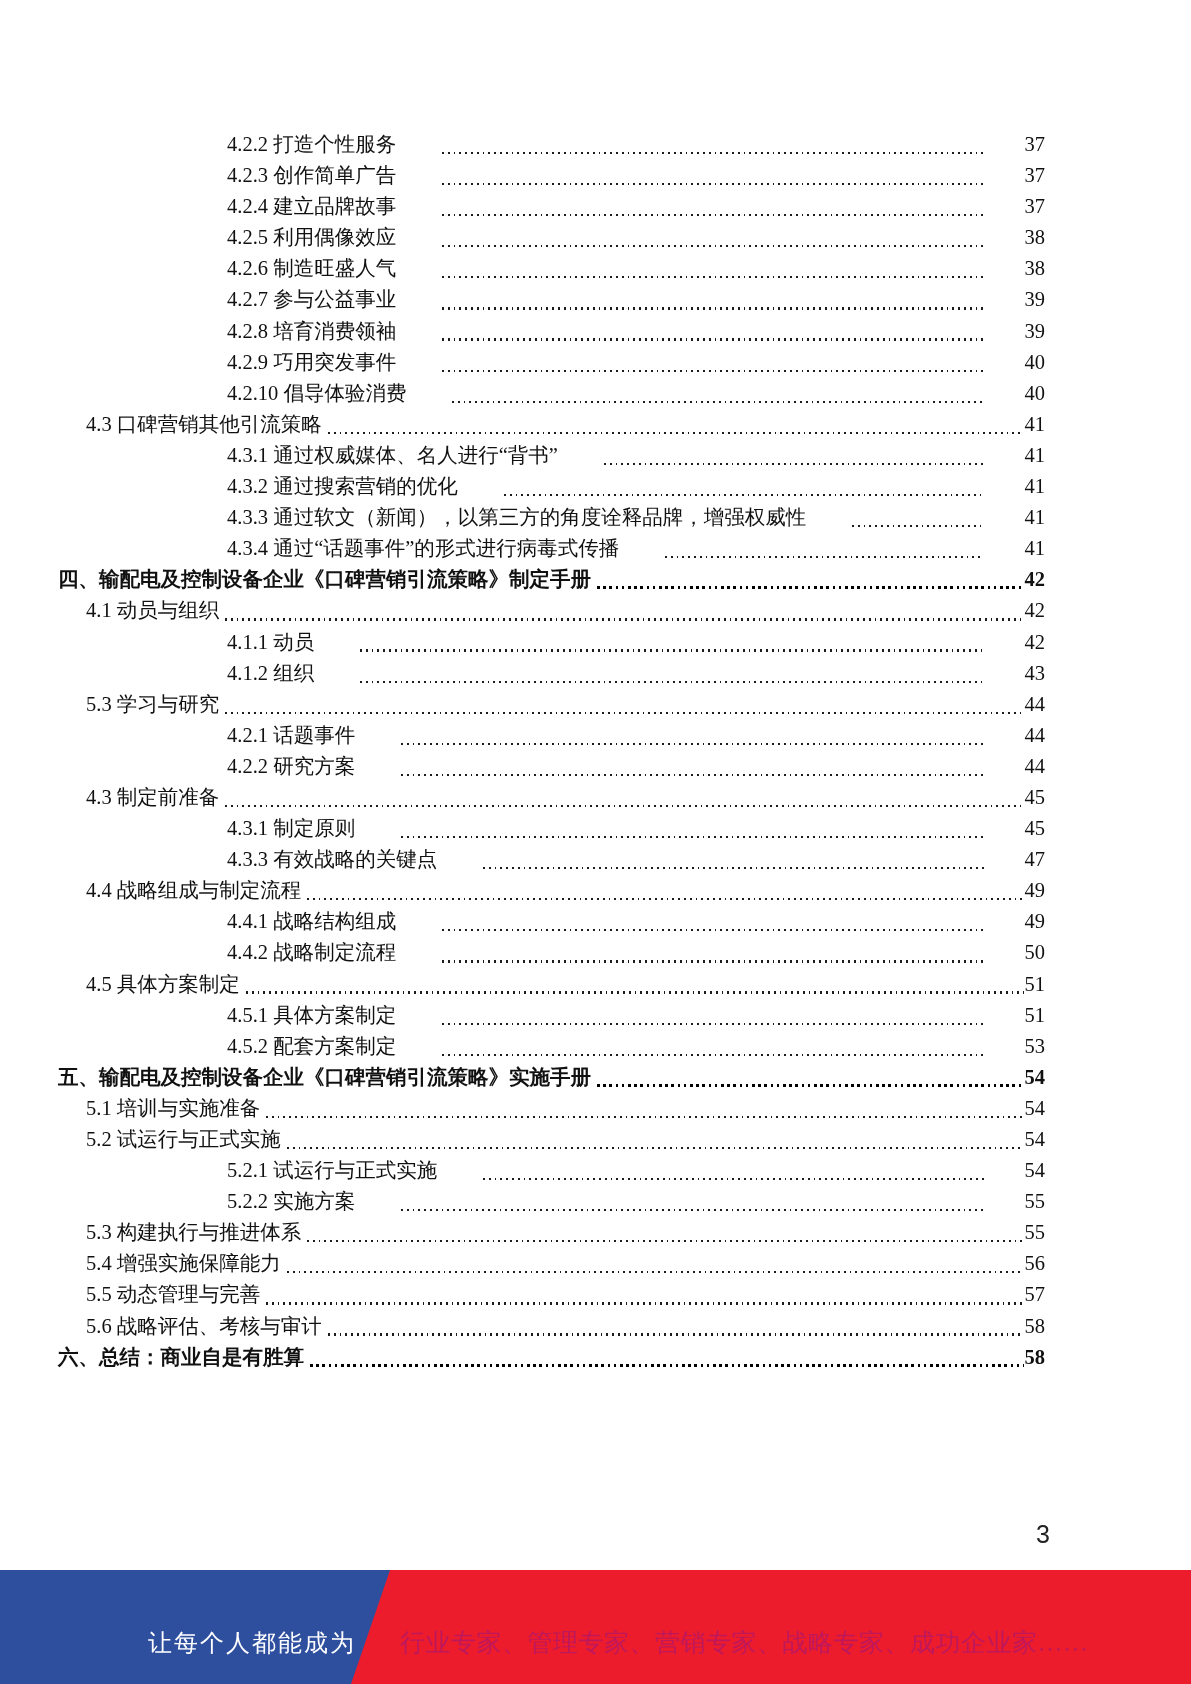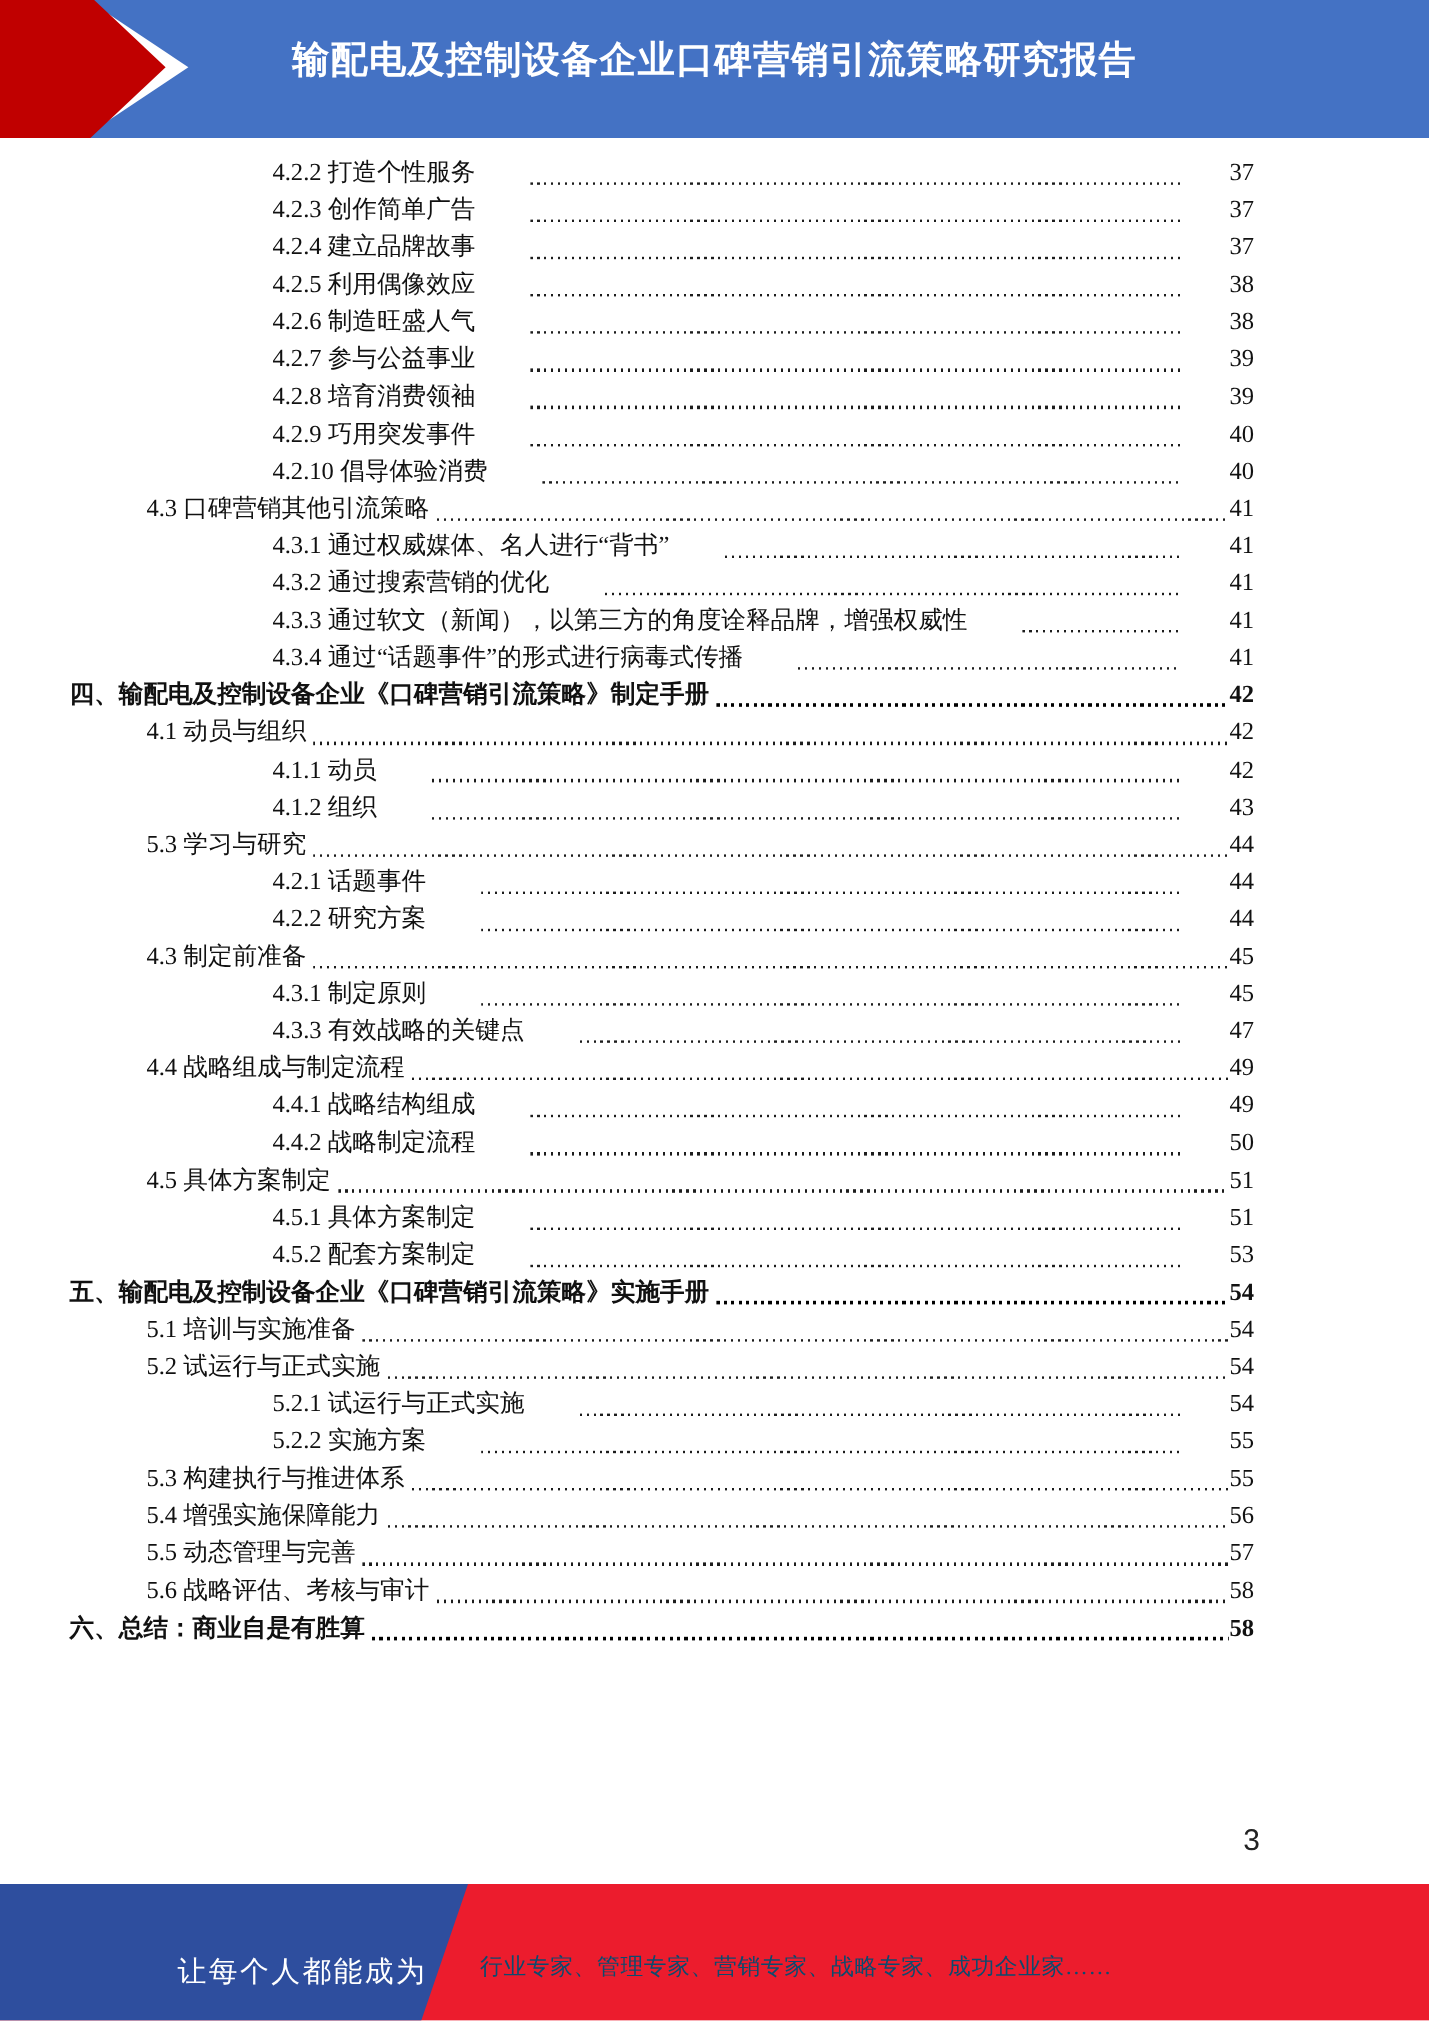--- a/index.html
+++ b/index.html
@@ -39,21 +39,21 @@
   }
   .toc-row{
     display:flex;
     align-items:baseline;
     height:31.1px;
     font-size:20.5px;
     line-height:31.1px;
     white-space:nowrap;
   }
   .toc-row.lvl1{padding-left:58px; font-weight:700;}
-  .toc-row.lvl2{padding-left:86px;margin-left:36px;}
+  .toc-row.lvl2{padding-left:86px;}
   .toc-row.lvl3{padding-left:227px;gap:40px;}
   .toc-label{flex:0 0 auto;}
   .toc-leader{
     flex:1 1 auto;
     align-self:flex-end;
     height:2.2px;
     margin:0 1px 6px 6px;
     background-image:repeating-linear-gradient(90deg,#1c1c1c 0 1.8px,transparent 1.8px 5.8px);
   }
   .toc-row.lvl1 .toc-leader{
@@ -79,41 +79,31 @@
   .footer svg{display:block; position:absolute; left:0; top:0;}
   .footer-left-text{
     position:absolute; left:148px; top:57px;
     color:#ffffff;
     font-size:24px;
     letter-spacing:2px;
     white-space:nowrap;
   }
   .footer-right-text{
     position:absolute; left:400px; top:56px;
-    color:#0c4a6e;
-    font-size:19px;
+    color:#be185d;
+    font-size:25px;
     letter-spacing:0.5px;
     white-space:nowrap;
   }
 </style>
 </head>
 <body>
 
 <div class="page">
 
-  <div class="banner">
-    <svg width="1191" height="115" viewBox="0 0 1191 115">
-      <rect x="0" y="0" width="1191" height="115" fill="#4472c4"></rect>
-      <g>
-        <polygon points="58,-10 157,56 58,122" fill="#ffffff"></polygon>
-        <polygon points="0,-8 70,-8 138,56 70,120 0,120" fill="#c00000"></polygon>
-      </g>
-    </svg>
-    <div class="banner-title">输配电及控制设备企业口碑营销引流策略研究报告</div>
-  </div>
 
   <div class="toc" id="toc">
     <div class="toc-row lvl3">
       <span class="toc-label">4.2.2 打造个性服务</span>
       <span class="toc-leader"></span>
       <span class="toc-page">37</span>
     </div>
 
     <div class="toc-row lvl3">
       <span class="toc-label">4.2.3 创作简单广告</span>

